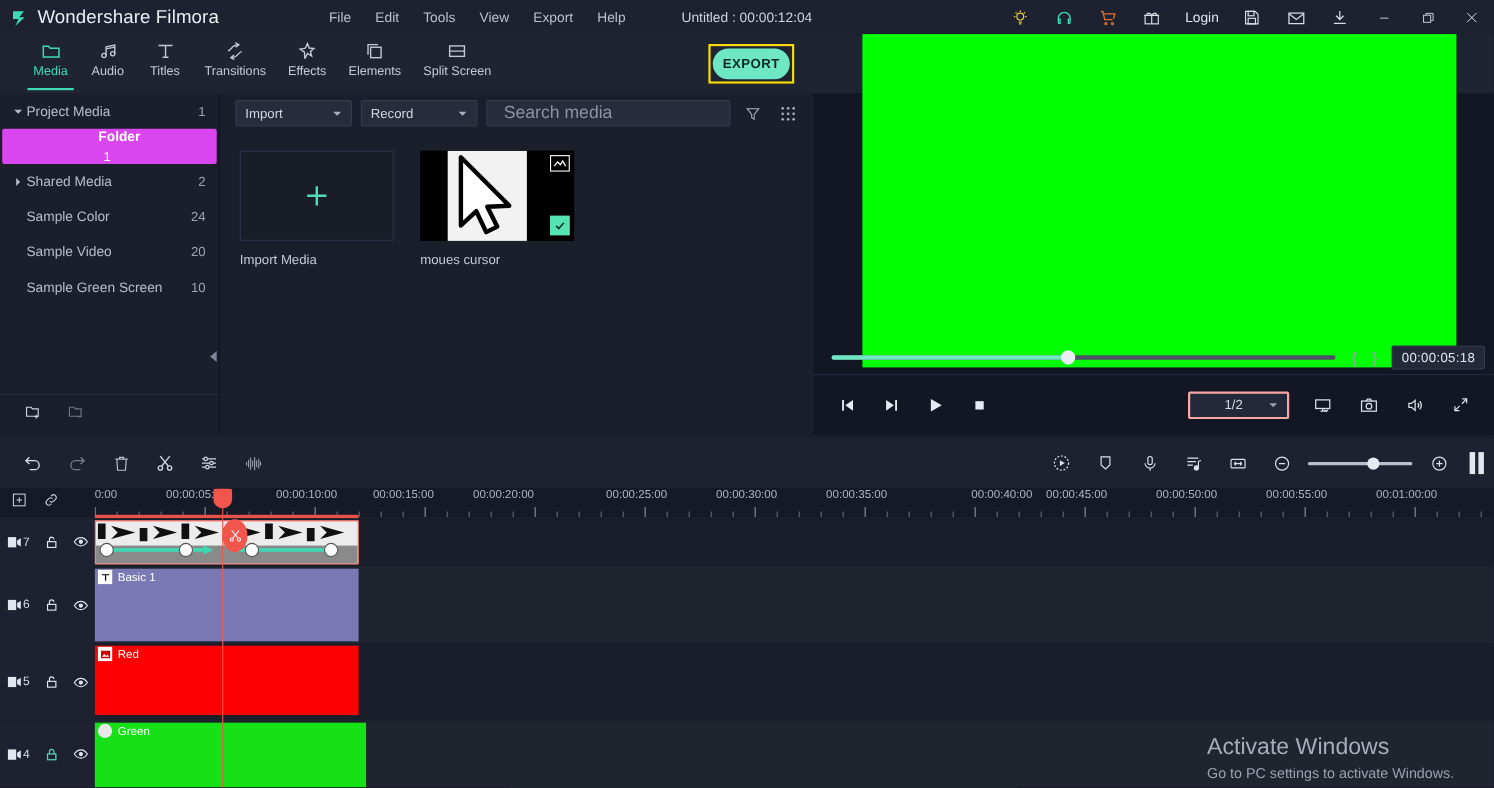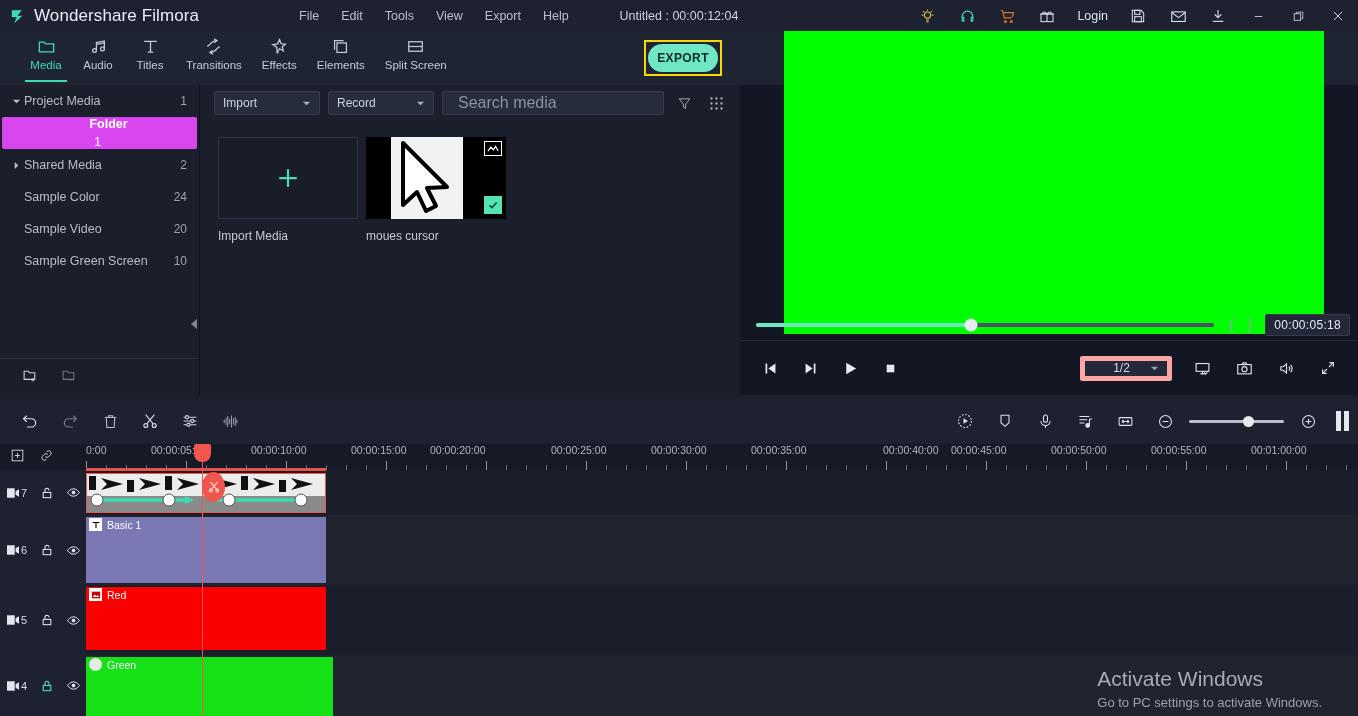--- a/index.html
+++ b/index.html
@@ -110,21 +110,21 @@
     display:flex; align-items:center; gap:7px; padding:0 8px;
   }
   .search input{
     flex:1; background:transparent; border:0; outline:0; color:#cfd5df; font-size:16px;
     font-family:"Liberation Sans", sans-serif;
   }
   .search input::placeholder{ color:#8a93a3; }
   .tb-ic{ width:24px; height:24px; display:flex; align-items:center; justify-content:center; cursor:default; }
   .media-grid{
     position:absolute; left:0; top:46px; width:540px; height:264px;
-    padding:6px 0 0 18px; display:flex; gap:8px;
+    padding:6px 0 0 18px; display:flex; gap:24px;
   }
   .mcell{ width:140px; }
   .import-tile{
     width:140px; height:82px; background:#191d28; border:1px solid #2d3445;
     display:flex; align-items:center; justify-content:center; cursor:default;
   }
   .mcell .cap{ margin-top:10px; font-size:12px; color:#c4cad5; }
   .thumb{
     width:140px; height:82px; background:#000; position:relative; overflow:hidden; cursor:default;
   }
@@ -163,21 +163,21 @@
     background:#232939; border:1px solid #333b4d; border-radius:2px; padding:3px 8px;
     font-size:12px; color:#e2e7ef; margin-left:6px; letter-spacing:.3px;
   }
   .prev-controls{
     position:absolute; left:0; bottom:0; width:618px; height:55px;
     border-top:1px solid #242a3a; display:flex; align-items:center; padding:0 10px;
   }
   .pc-btn{ width:40px; height:40px; display:flex; align-items:center; justify-content:center; cursor:default; }
   .pc-right{ margin-left:auto; display:flex; align-items:center; gap:2px; }
   .ratio-dd{
-    width:92px; height:25px; background:#232939; border:5px solid #fca5a5; border-radius:2px;
+    width:92px; height:25px; background:#232939; border:2px solid #fca5a5; border-radius:2px;
     display:flex; align-items:center; padding:0 8px; font-size:12px; color:#d4d9e2;
     margin-right:8px; cursor:default;
   }
   .ratio-dd .rdl{ flex:1; text-align:center; }
 
   
   .tl-toolbar{
     position:absolute; left:0; top:398px; width:1358px; height:46px;
     background:#1d2130; display:flex; align-items:center; padding-left:10px;
   }
@@ -755,21 +755,21 @@
         <div class="rmark minor" style="left: 120px;"></div>
         <div class="rmark minor" style="left: 140px;"></div>
         <div class="rmark minor" style="left: 160px;"></div>
         <div class="rmark minor" style="left: 180px;"></div>
         <div class="rtick" style="left: 165px;">00:00:10:00</div>
         <div class="rmark major" style="left: 200px;"></div>
         <div class="rmark minor" style="left: 220px;"></div>
         <div class="rmark minor" style="left: 240px;"></div>
         <div class="rmark minor" style="left: 260px;"></div>
         <div class="rmark minor" style="left: 280px;"></div>
-        <div class="rtick" style="left: 265px;">00:00:15:00</div>
+        <div class="rtick" style="left: 253px;">00:00:15:00</div>
         <div class="rmark major" style="left: 300px;"></div>
         <div class="rmark minor" style="left: 320px;"></div>
         <div class="rmark minor" style="left: 340px;"></div>
         <div class="rmark minor" style="left: 360px;"></div>
         <div class="rmark minor" style="left: 380px;"></div>
         <div class="rtick" style="left: 344px;">00:00:20:00</div>
         <div class="rmark major" style="left: 400px;"></div>
         <div class="rmark minor" style="left: 420px;"></div>
         <div class="rmark minor" style="left: 440px;"></div>
         <div class="rmark minor" style="left: 460px;"></div>

